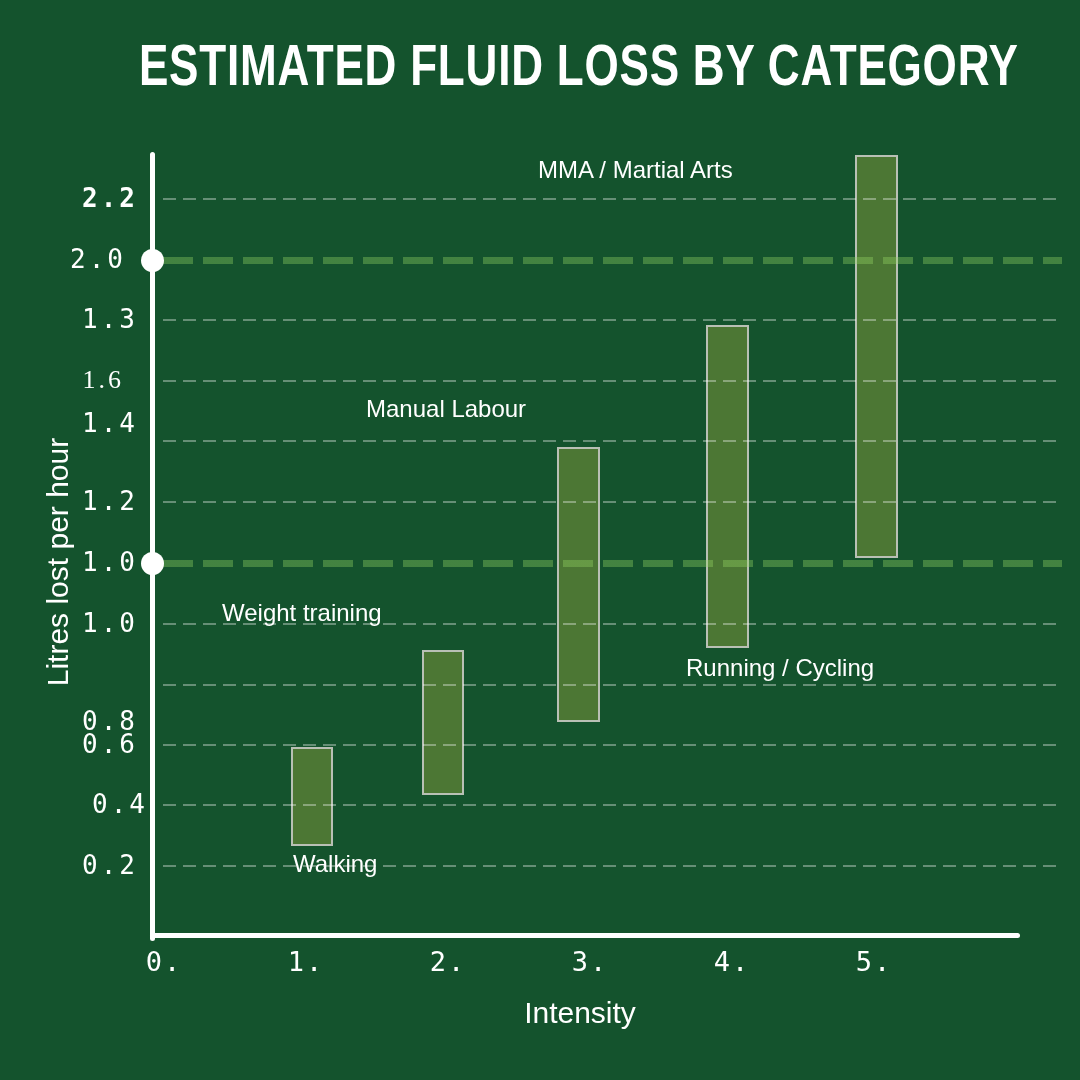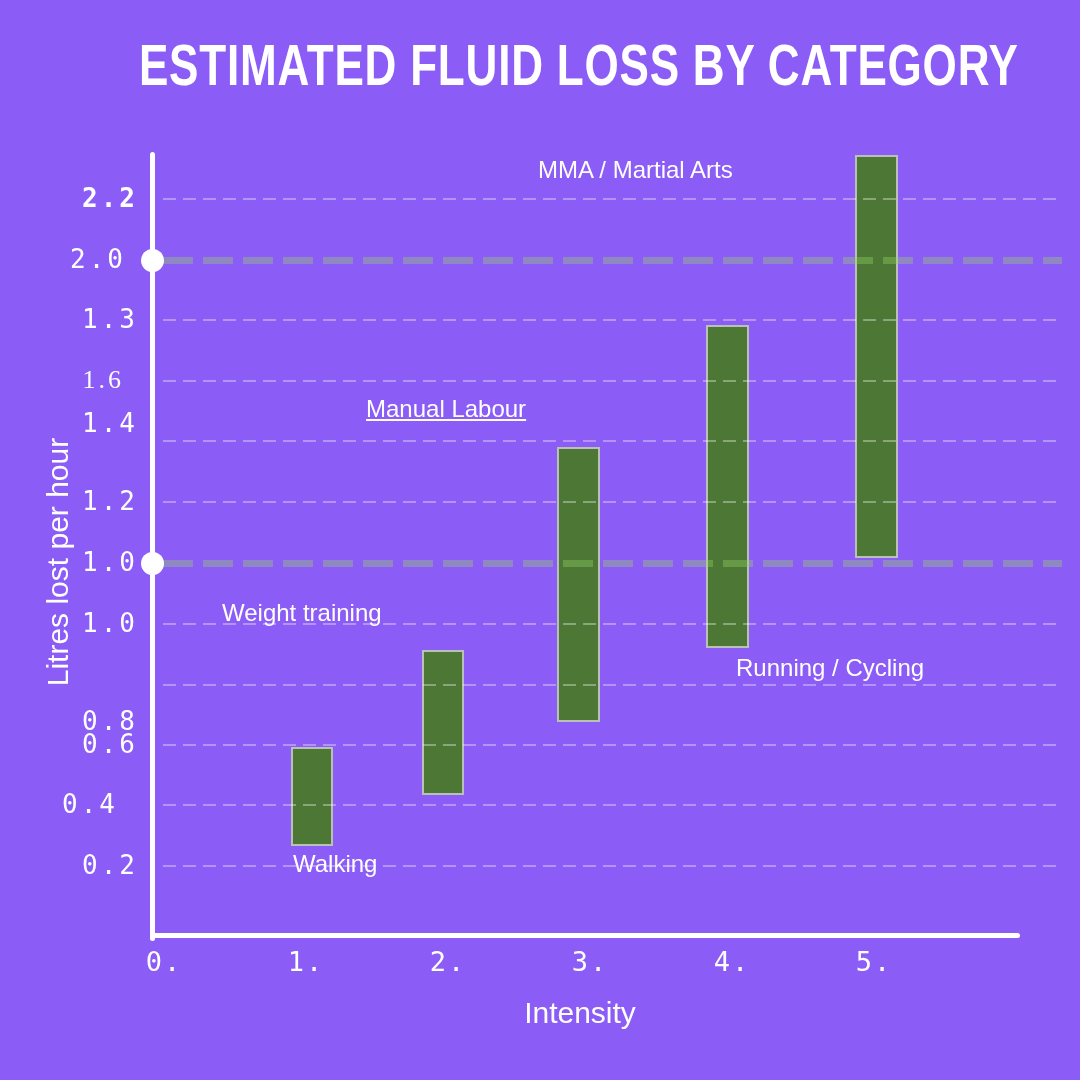--- a/index.html
+++ b/index.html
@@ -1,16 +1,16 @@
 <!DOCTYPE html>
 <html><head>
 <meta charset="utf-8">
 <style>
   html,body{margin:0;padding:0;background:#000;}
-  #canvas{position:relative;width:1080px;height:1080px;background:#8b5cf6;overflow:hidden;
+  #canvas{position:relative;width:1080px;height:1080px;background:#14532d;overflow:hidden;
           font-family:"Liberation Sans",sans-serif;color:#fff;}
   
   #title-wrap{position:absolute;left:0;top:36px;width:1080px;text-align:center;}
   #title{display:inline-block;font-weight:800;font-size:58px;line-height:1.0;color:#fff;
          transform:scaleX(0.76);transform-origin:50% 50%;letter-spacing:1px;white-space:nowrap;}
   
   .axis{position:absolute;background:#fff;border-radius:3px;z-index:6;}
   #y-axis{left:150px;top:152px;width:5px;height:789px;}
   #x-axis{left:150px;top:933px;width:870px;height:5px;}
   
@@ -59,34 +59,34 @@
       <div class="gridline" style="left:163px;top:501px;width:899px;"></div>
       <div class="ytick" style="left:66px;top:547px;">1.0</div>
       <div class="refline" style="left:163px;top:560px;width:899px;"></div>
       <div class="marker" style="left:141px;top:552px;"></div>
       <div class="ytick" style="left:66px;top:608px;">1.0</div>
       <div class="gridline" style="left:163px;top:623px;width:899px;"></div>
       <div class="ytick" style="left:66px;top:706px;">0.8</div>
       <div class="gridline" style="left:163px;top:684px;width:899px;"></div>
       <div class="ytick" style="left:66px;top:729px;">0.6</div>
       <div class="gridline" style="left:163px;top:744px;width:899px;"></div>
-      <div class="ytick" style="left:54px;top:789px;text-align:center;">0.4</div>
+      <div class="ytick" style="left:76px;top:789px;">0.4</div>
       <div class="gridline" style="left:163px;top:804px;width:899px;"></div>
       <div class="ytick" style="left:66px;top:850px;">0.2</div>
       <div class="gridline" style="left:163px;top:865px;width:899px;"></div>
       <div class="xtick" style="left:124px;top:946px;">0.</div>
       <div class="xtick" style="left:266px;top:946px;">1.</div>
       <div class="xtick" style="left:408px;top:946px;">2.</div>
       <div class="xtick" style="left:550px;top:946px;">3.</div>
       <div class="xtick" style="left:692px;top:946px;">4.</div>
       <div class="xtick" style="left:834px;top:946px;">5.</div>
       <div class="bar" style="left:291px;top:747px;width:42px;height:99px;background:#4c7734;border:2px solid rgba(205,205,205,0.85);"></div>
       <div class="bar" style="left:422px;top:650px;width:42px;height:145px;background:#4c7734;border:2px solid rgba(205,205,205,0.85);"></div>
       <div class="bar" style="left:557px;top:447px;width:43px;height:275px;background:#4c7734;border:2px solid rgba(205,205,205,0.85);"></div>
       <div class="bar" style="left:706px;top:325px;width:43px;height:323px;background:#4c7734;border:2px solid rgba(205,205,205,0.85);"></div>
       <div class="bar" style="left:855px;top:155px;width:43px;height:403px;background:#4c7734;border:2px solid rgba(205,205,205,0.85);"></div>
       <div class="annotation" style="left:538px;top:156px;">MMA / Martial Arts</div>
-      <div class="annotation" style="left:366px;top:395px;text-decoration:underline;">Manual Labour</div>
+      <div class="annotation" style="left:366px;top:395px;">Manual Labour</div>
       <div class="annotation" style="left:222px;top:599px;">Weight training</div>
-      <div class="annotation" style="left:736px;top:654px;">Running / Cycling</div>
+      <div class="annotation" style="left:686px;top:654px;">Running / Cycling</div>
       <div class="annotation" style="left:293px;top:850px;">Walking</div>
     </div>
 </div>
 
 </body></html>

